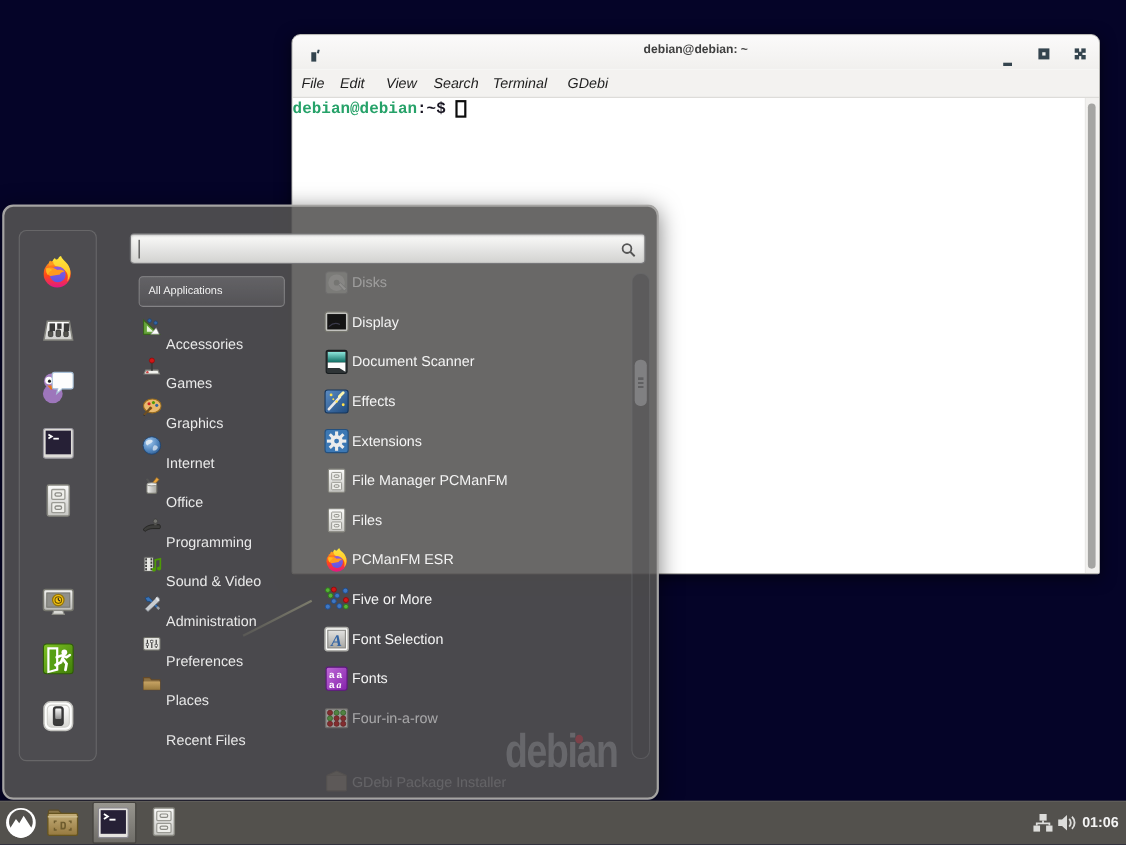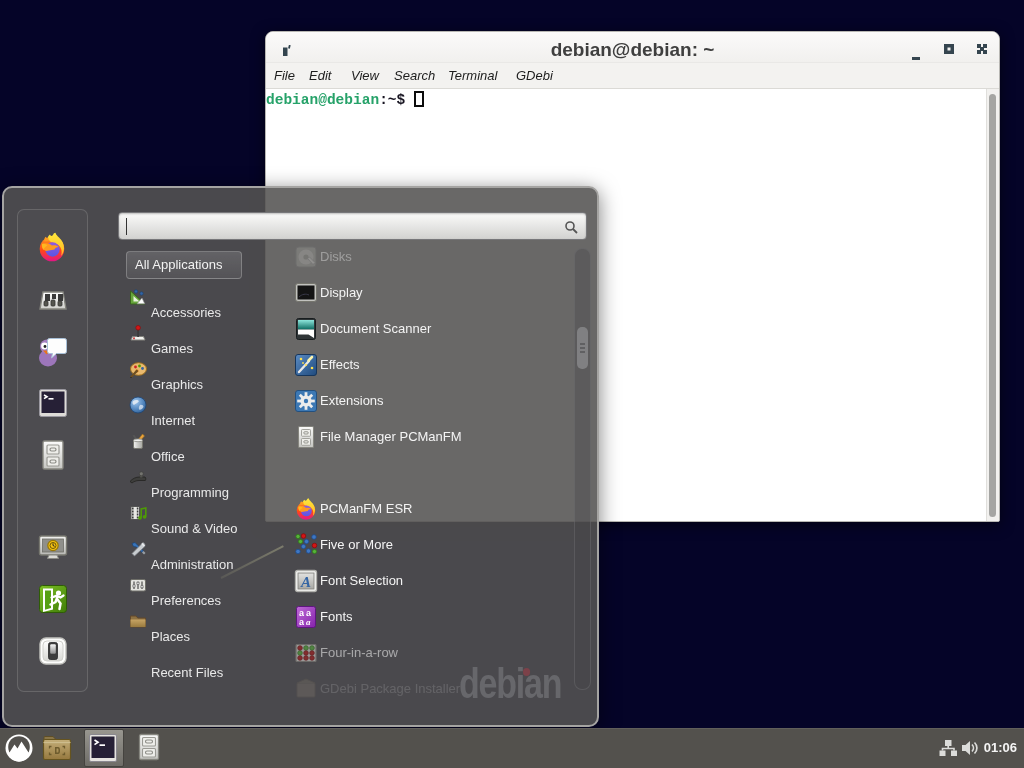--- a/index.html
+++ b/index.html
@@ -15,21 +15,21 @@
     box-shadow:0 3px 14px rgba(0,0,0,0.55);
   }
   #term .header {
     position:absolute; left:0; top:0; right:0; height:31px;
     background:linear-gradient(#fbfafa,#f1f0ee);
     border-radius:7px 7px 0 0;
     border-bottom:1px solid #e9e8e6;
   }
   #term .title {
     position:absolute; top:7px; left:0; width:100%; text-align:center;
-    font-size:19px; font-weight:bold; color:#3f3f3f;
+    font-size:11px; font-weight:bold; color:#3f3f3f;
   }
   #term .menubar {
     position:absolute; left:0; top:31px; right:0; height:26px;
     background:#f3f2f0; border-bottom:1px solid #dbdad6;
     font-size:13px; color:#1d1d1d;
   }
   #term .menubar span { position:absolute; top:5px;font-style:italic; }
   #term .content {
     position:absolute; left:0; top:57px; right:13px; bottom:0;
     background:#ffffff; border-radius:0 0 0 2px;
@@ -64,24 +64,24 @@
     background:rgba(255,255,255,0.02);
   }
   #searchbox {
     position:absolute; left:114px; top:24px; width:469px; height:28px;
     background:linear-gradient(#fbfbfa,#d2d2d0);
     border:1px solid #77777a; border-radius:4px;
     box-shadow:inset 0 1px 2px rgba(0,0,0,0.25);
   }
   #searchbox .tcur { position:absolute; left:7px; top:5px; width:1px; height:17px; background:#333; }
   #allapps {
-    position:absolute; left:122px; top:63px; width:116px; height:28px;
+    position:absolute; left:122px; top:63px; width:133px; height:28px;
     background:linear-gradient(rgba(255,255,255,0.14),rgba(255,255,255,0.06));
     border:1px solid rgba(200,200,200,0.35); border-radius:4px;
-    color:#f2f2f2; font-size:13px; line-height:26px; padding-left:8px;
+    color:#f2f2f2; font-size:10px; line-height:26px; padding-left:8px;
   }
   .cat { position:absolute; left:125px; width:160px; height:24px; color:#e9e9e9; font-size:13px; line-height:24px; }
   .cat .ic { position:absolute; left:0; top:3px; width:18px; height:18px; }
   .cat .tx { position:absolute; left:22px; top:16px; white-space:nowrap; }
   .app { position:absolute; left:290px; width:290px; height:28px; color:#f4f4f4; font-size:13px; line-height:28px; }
   .app .ic { position:absolute; left:0; top:2px; width:24px; height:24px; }
   .app .tx { position:absolute; left:26px; top:0; white-space:nowrap; }
   #mscroll {
     position:absolute; left:570px; top:60px; width:17px; height:442px;
     background:rgba(70,69,72,0.35); border:1px solid rgba(118,118,120,0.4); border-radius:8px;
@@ -501,20 +501,38 @@
 <g transform="scale(0.75)">
  <rect x="6" y="2" width="20" height="28" rx="1.5" fill="url(#cab24)" stroke="#86867f" stroke-width="1.4"></rect>
  <rect x="10" y="6" width="12" height="9" rx="1" fill="#eeeeea" stroke="#9a9a94" stroke-width="1.2"></rect>
  <rect x="13" y="9" width="6" height="3" rx="1.5" fill="none" stroke="#8b8b85" stroke-width="1.2"></rect>
  <rect x="10" y="18" width="12" height="9" rx="1" fill="#eeeeea" stroke="#9a9a94" stroke-width="1.2"></rect>
  <rect x="13" y="21" width="6" height="3" rx="1.5" fill="none" stroke="#8b8b85" stroke-width="1.2"></rect>
 </g>
         </svg></span>
       <span class="tx">File Manager PCManFM</span>
     </div>
+  <div class="app" style="top:271px">
+      <span class="ic" id="ic-fm2"><svg width="24" height="24" viewBox="0 0 24 24">
+<defs>
+            <linearGradient id="cab24" x1="0" y1="0" x2="0" y2="1">
+ <stop offset="0" stop-color="#fbfbfa"></stop>
+              <stop offset="1" stop-color="#c6c6c2"></stop>
+            </linearGradient>
+          </defs>
+<g transform="scale(0.75)">
+ <rect x="6" y="2" width="20" height="28" rx="1.5" fill="url(#cab24)" stroke="#86867f" stroke-width="1.4"></rect>
+ <rect x="10" y="6" width="12" height="9" rx="1" fill="#eeeeea" stroke="#9a9a94" stroke-width="1.2"></rect>
+ <rect x="13" y="9" width="6" height="3" rx="1.5" fill="none" stroke="#8b8b85" stroke-width="1.2"></rect>
+ <rect x="10" y="18" width="12" height="9" rx="1" fill="#eeeeea" stroke="#9a9a94" stroke-width="1.2"></rect>
+ <rect x="13" y="21" width="6" height="3" rx="1.5" fill="none" stroke="#8b8b85" stroke-width="1.2"></rect>
+</g>
+        </svg></span>
+      <span class="tx">Files</span>
+    </div>
   <div class="app" style="top:307px">
       <span class="ic" id="ic-ffx"><svg width="24" height="24" viewBox="0 0 24 24">
           <defs>
 <linearGradient id="ffbody24" x1="0" y1="0" x2="0" y2="1">
  <stop offset="0" stop-color="#ff9a1f"></stop>
               <stop offset="0.55" stop-color="#ff4916"></stop>
               <stop offset="1" stop-color="#e31587"></stop>
             </linearGradient>
 <linearGradient id="ffglobe24" x1="0" y1="0" x2="0" y2="1">
  <stop offset="0" stop-color="#925bdd"></stop>
@@ -595,21 +613,21 @@
             <circle cx="12" cy="12" r="2.3" fill="#b21616" stroke="#7e0b0b"></circle>
 <circle cx="18" cy="12" r="2.3" fill="#b21616" stroke="#7e0b0b"></circle>
 <circle cx="6" cy="17" r="2.3" fill="#b21616" stroke="#7e0b0b"></circle>
             <circle cx="12" cy="17" r="2.3" fill="#b21616" stroke="#7e0b0b"></circle>
 <circle cx="18" cy="17" r="2.3" fill="#b21616" stroke="#7e0b0b"></circle>
 <circle cx="6" cy="7" r="2.3" fill="#b21616" stroke="#7e0b0b"></circle>
           </g>
         </svg></span>
       <span class="tx">Four-in-a-row</span>
     </div>
-  <div class="app" style="top:487px;opacity:0.15">
+  <div class="app" style="top:509px;opacity:0.15">
       <span class="ic" id="ic-gdebi"><svg width="24" height="24" viewBox="0 0 24 24">
 <rect x="3" y="6" width="18" height="14" rx="1" fill="#c8b89a" stroke="#8a7a5c"></rect>
 <path d="M3 6 L12 2 L21 6" fill="#b8a888" stroke="#8a7a5c"></path>
         </svg></span>
       <span class="tx">GDebi Package Installer</span>
     </div>
 
   <div id="mscroll">
       <div id="mthumb"></div>
     </div>

